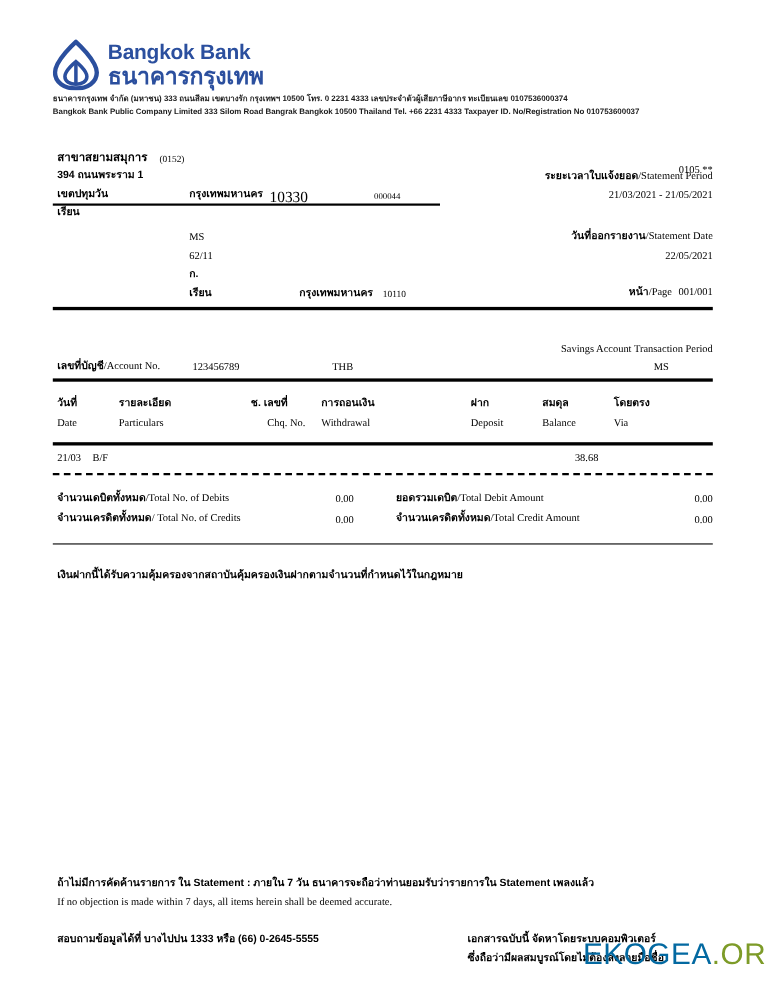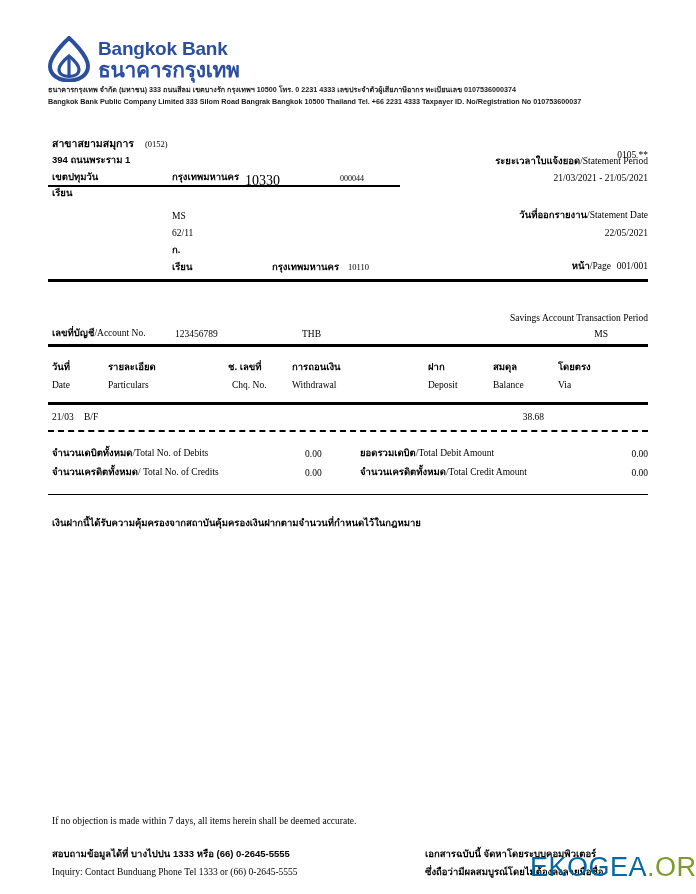--- a/index.html
+++ b/index.html
@@ -193,21 +193,21 @@
 
   <div class="rule" style="left:48px; top:344px; width:600px; height:3px;"></div>
 
   <div class="t th" style="left:52px; top:362px;">วันที่</div>
   <div class="t en" style="left:52px; top:380px;">Date</div>
 
   <div class="t th" style="left:108px; top:362px;">รายละเอียด</div>
   <div class="t en" style="left:108px; top:380px;">Particulars</div>
 
   <div class="t th" style="left:228px; top:362px;">ช. เลขที่</div>
-  <div class="t en" style="left:232px; top:380px;">Chq. No.</div>
+  <div class="t en" style="left:243px; top:380px;">Chq. No.</div>
 
   <div class="t th" style="left:292px; top:362px;">การถอนเงิน</div>
   <div class="t en" style="left:292px; top:380px;">Withdrawal</div>
 
   <div class="t th" style="left:428px; top:362px;">ฝาก</div>
   <div class="t en" style="left:428px; top:380px;">Deposit</div>
 
   <div class="t th" style="left:493px; top:362px;">สมดุล</div>
   <div class="t en" style="left:493px; top:380px;">Balance</div>
 
@@ -241,24 +241,24 @@
 
   <div class="t mix" style="left:360px; top:467px;">
     <span class="thpart">จำนวนเครดิตทั้งหมด</span><span class="enpart">/Total Credit Amount</span>
   </div>
   <div class="t en r" style="right:48px; top:468px;">0.00</div>
 
   <div class="rule" style="left:48px; top:494px; width:600px; height:1px;"></div>
 
   <div class="t th" style="left:52px; top:518px;">เงินฝากนี้ได้รับความคุ้มครองจากสถาบันคุ้มครองเงินฝากตามจำนวนที่กำหนดไว้ในกฎหมาย</div>
 
+  <div class="t th" style="left:52px; top:798px;">ถ้าไม่มีการคัดค้านรายการ ใน Statement : ภายใน 7 วัน ธนาคารจะถือว่าท่านยอมรับว่ารายการใน Statement เพลงแล้ว</div>
   <div class="t en" style="left:52px; top:816px;">If no objection is made within 7 days, all items herein shall be deemed accurate.</div>
 
   <div class="t th" style="left:52px; top:849px;">สอบถามข้อมูลได้ที่ บางไปปน 1333 หรือ (66) 0-2645-5555</div>
-  <div class="t en" style="left:52px; top:867px;">Inquiry: Contact Bunduang Phone Tel 1333 or (66) 0-2645-5555</div>
 
   <div class="t th" style="left:425px; top:849px;">เอกสารฉบับนี้ จัดหาโดยระบบคอมพิวเตอร์</div>
   <div class="t th" style="left:425px; top:867px;">ซึ่งถือว่ามีผลสมบูรณ์โดยไม่ต้องลงลายมือชื่อ</div>
 
   <div class="watermark">
     <span class="wm-dark">EKOGEA</span><span class="wm-green">.ORG</span>
   </div>
 
 </div>
 

